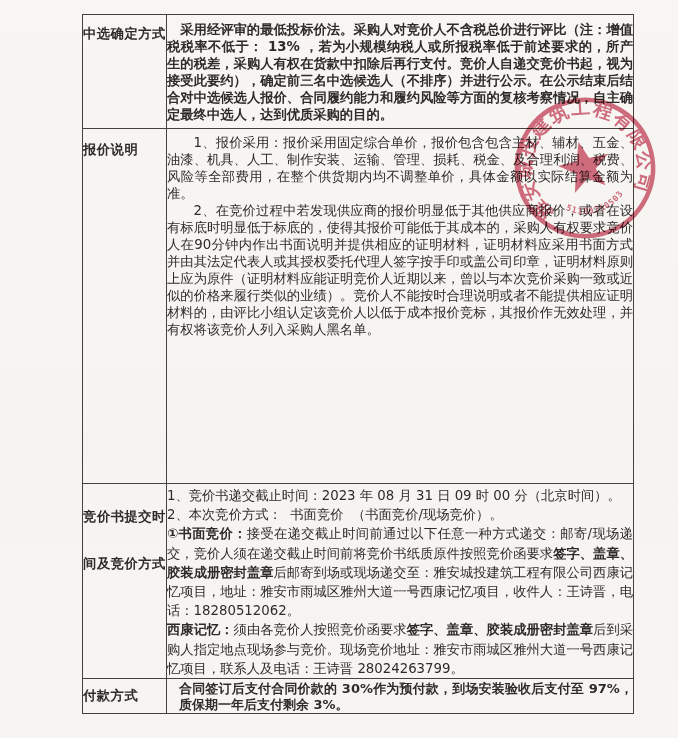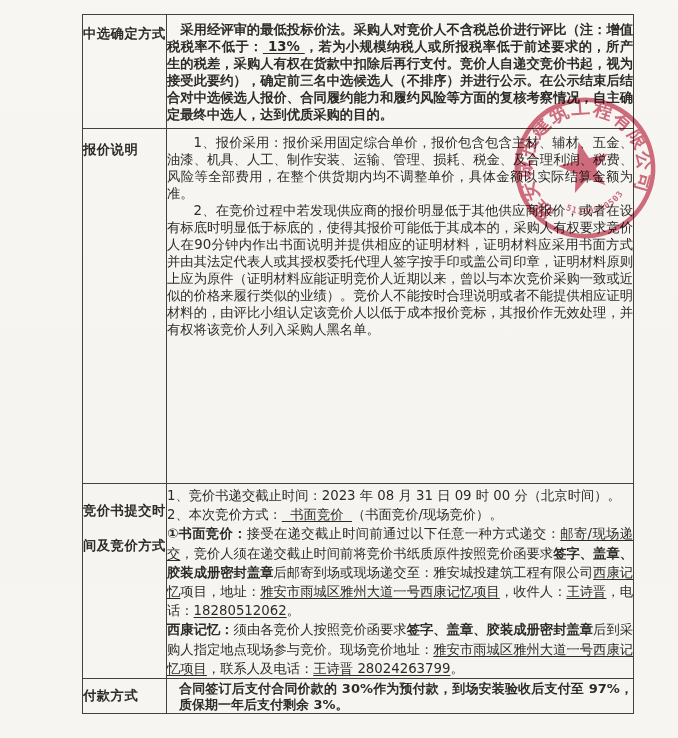--- a/index.html
+++ b/index.html
@@ -26,32 +26,32 @@
     font-weight:bold;
     padding:8px 3px 0 7px;
     line-height:38px;
     letter-spacing:.5px;
   }
   tr.r0{height:114px;}
   tr.r1{height:355px;}
   tr.r2{height:195px;}
   tr.r3{height:35px;margin-left:28px;}
   tr.r1 td.label{line-height:20px;padding-top:11px;}
-  tr.r2 td.label{line-height:35px;padding-top:9px;}
+  tr.r2 td.label{line-height:47px;padding-top:9px;text-align:center;}
   tr.r3 td.label{vertical-align:middle;padding-top:0;line-height:16px;}
   td.content{padding:5px 6px 0 8px;}
   td.content p{margin:0;text-align:justify;}
   tr.r0 td.content{font-weight:bold;line-height:17px;padding-top:6px;}
   tr.r1 td.content{line-height:17px;padding-top:5px;}
   tr.r2 td.content{line-height:19.2px;padding-top:2px;}
   tr.r3 td.content{font-weight:bold;line-height:15.5px;padding-top:2px;font-size:13px;padding-left:12px;}
   .ind1{text-indent:1em;}
   .ind2{text-indent:2em;}
   .gap{margin-top:10px;}
-  span.u{text-decoration:underline;text-underline-offset:2px;}
+  span.u{text-underline-offset:2px;}
   span.b{font-weight:bold;}
   
   .seal{
     position:absolute;left:495px;top:78px;width:180px;height:180px;
     transform:rotate(-14deg);
     opacity:.82;
     mix-blend-mode:multiply;
     pointer-events:none;
   }
   .seal .ring{fill:none;stroke:#cc4f66;stroke-width:4.5;}

